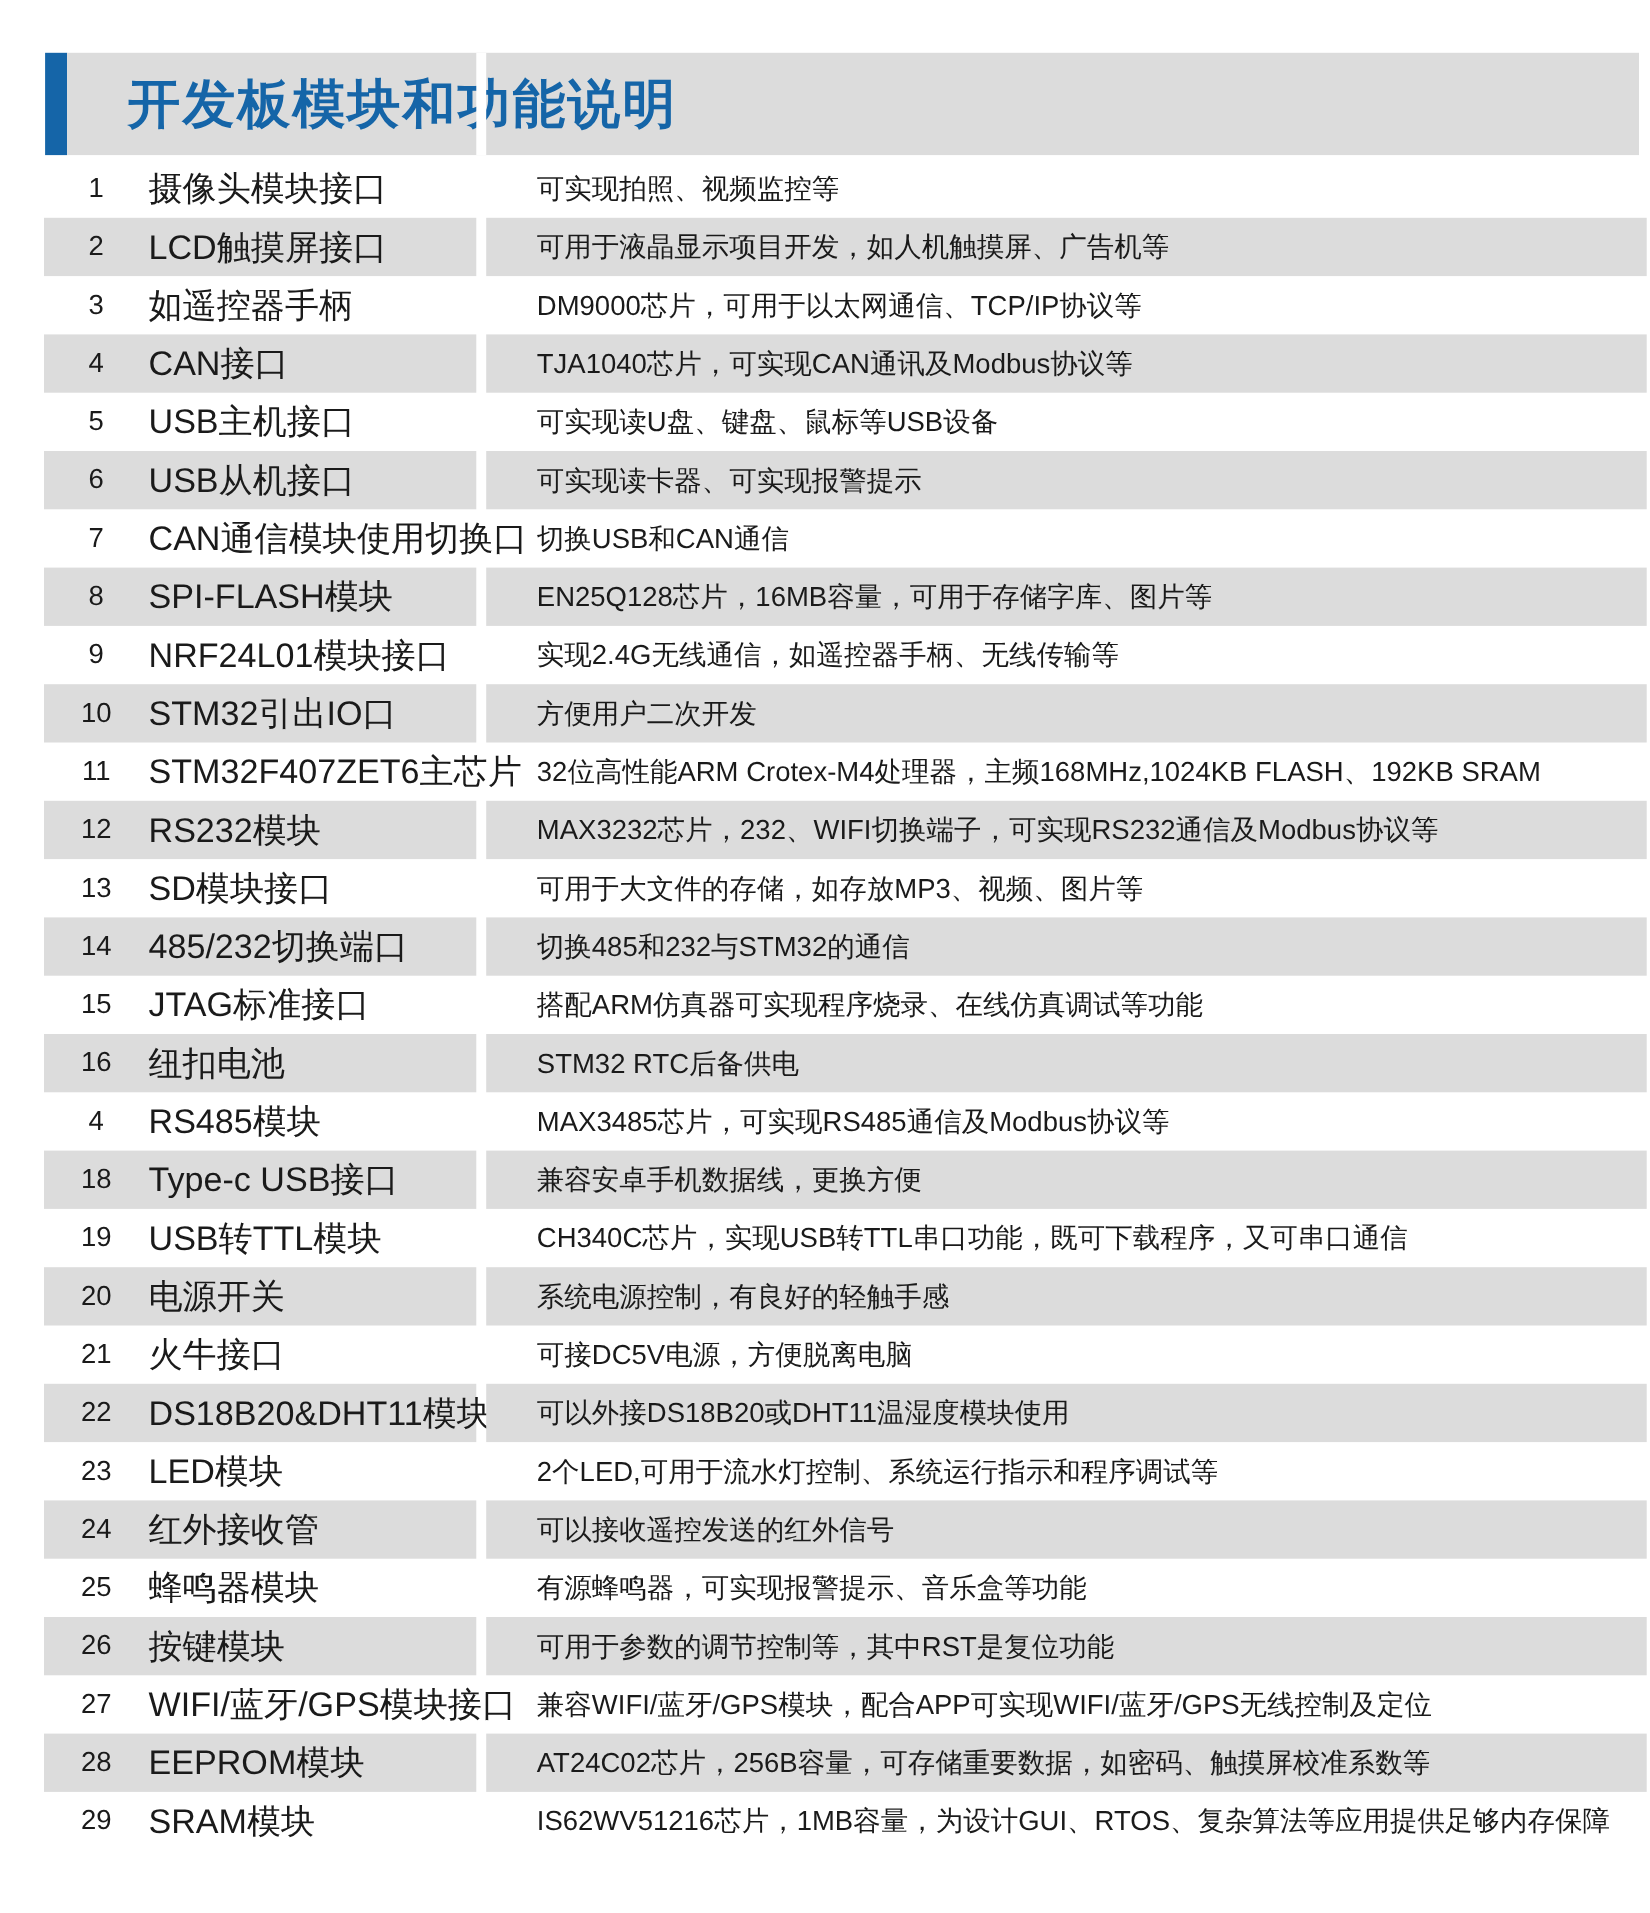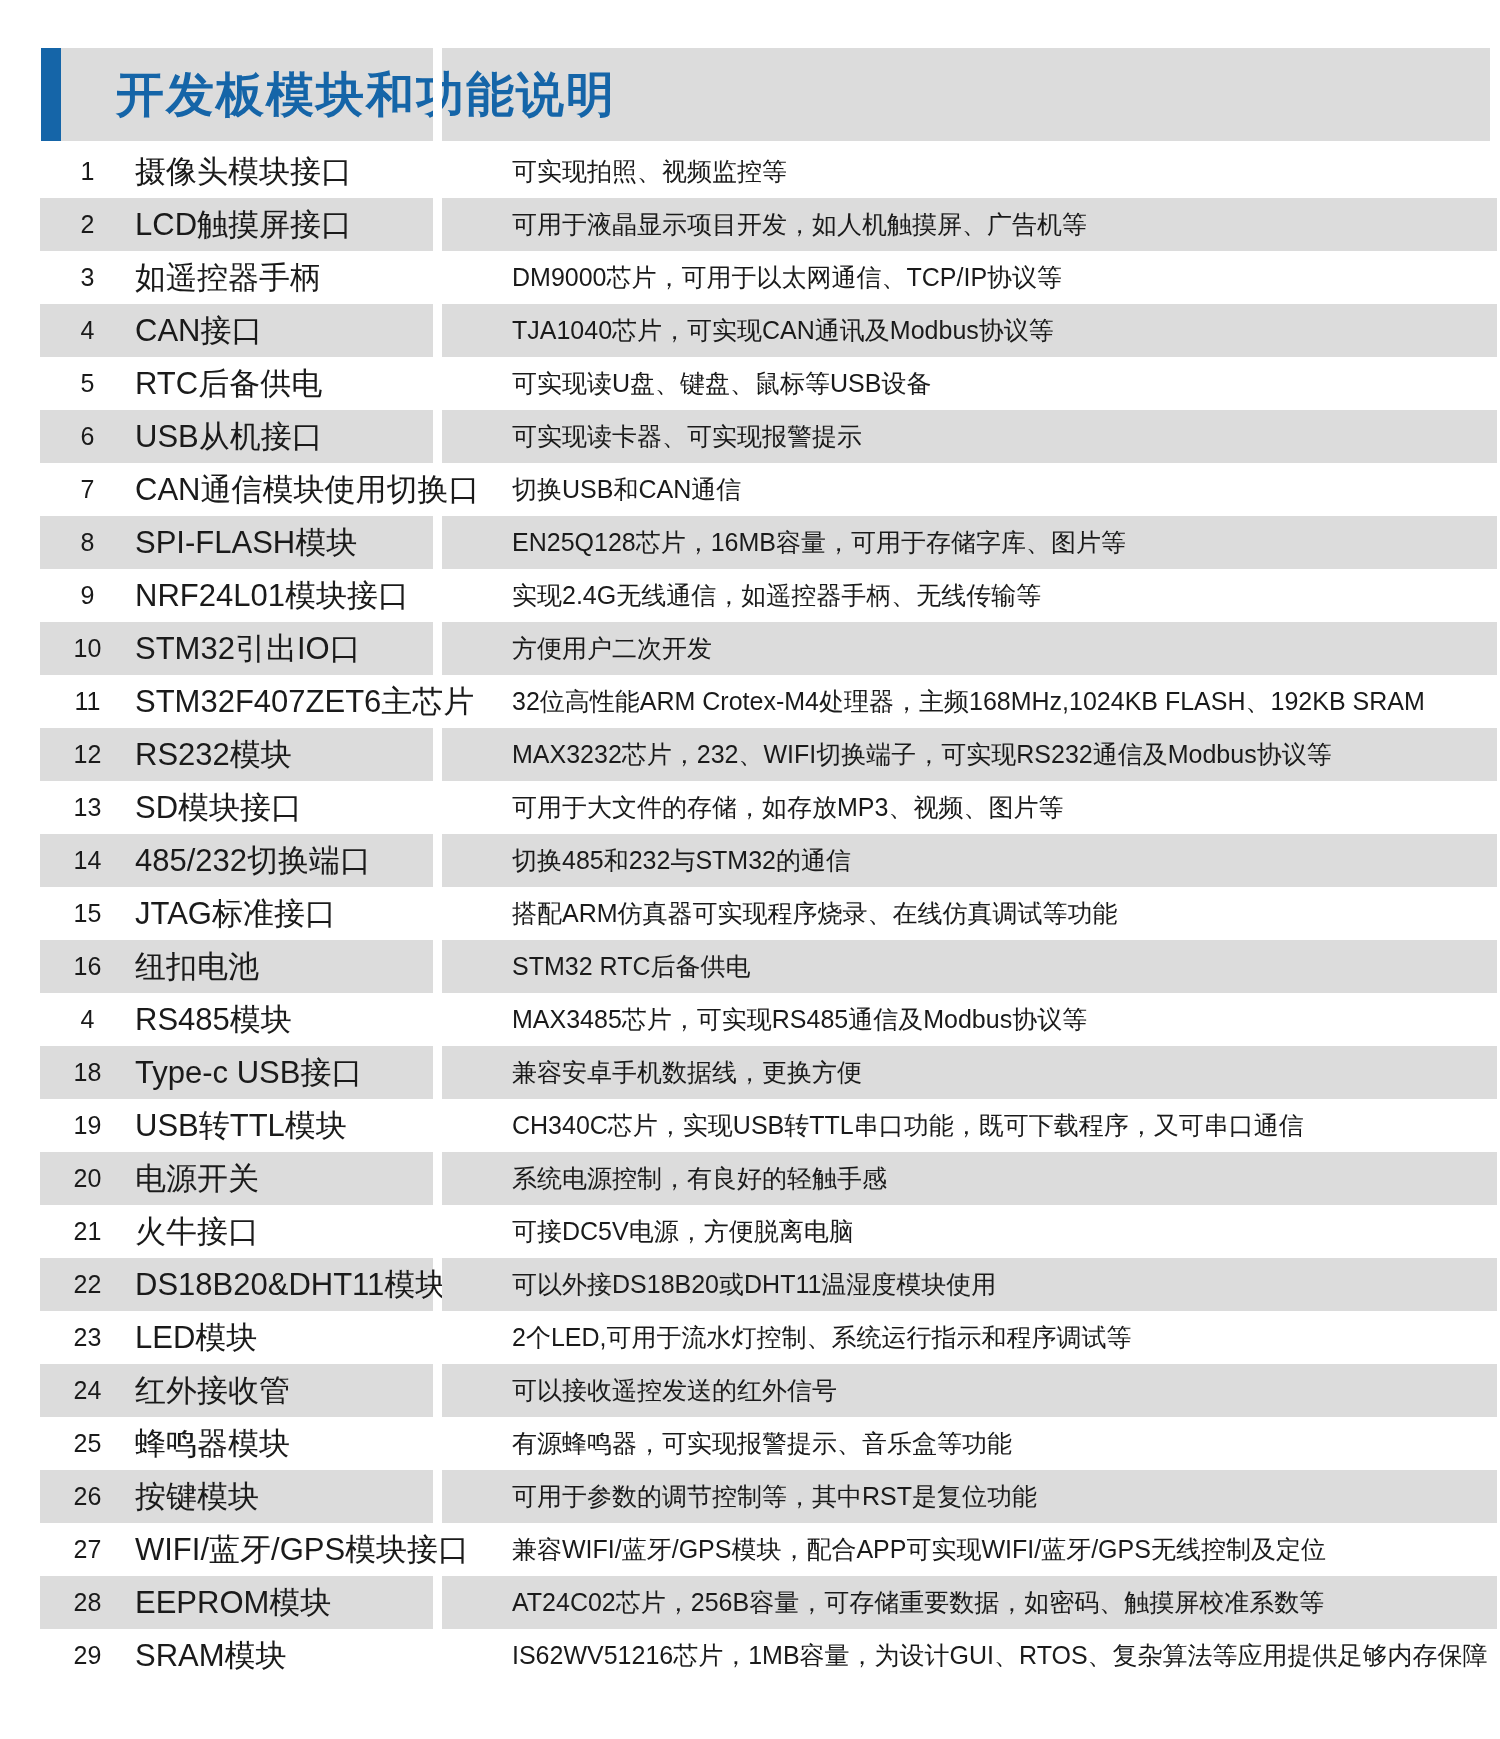--- a/index.html
+++ b/index.html
@@ -77,21 +77,20 @@
     text-align:center;
     font-size:25px;
   }
   .module{
     font-size:31px;
     white-space:nowrap;
   }
   .desc{
     font-size:25px;
     white-space:nowrap;
-    margin-left:24px;
   }
 </style>
 </head>
 <body>
 
 <div class="header">
   <div class="header-bar"></div>
   <div class="header-band">
     <div class="header-gap"></div>
     <div class="header-title">开发板模块和功能说明</div>
@@ -135,21 +134,21 @@
       <div class="module">CAN接口</div>
     </div>
     <div class="col-gap"></div>
     <div class="cell-right">
       <div class="desc">TJA1040芯片，可实现CAN通讯及Modbus协议等</div>
     </div>
   </div>
     <div class="row">
     <div class="cell-left">
       <div class="num">5</div>
-      <div class="module">RTC后备供电</div>
+      <div class="module">USB主机接口</div>
     </div>
     <div class="col-gap"></div>
     <div class="cell-right">
       <div class="desc">可实现读U盘、键盘、鼠标等USB设备</div>
     </div>
   </div>
     <div class="row striped">
     <div class="cell-left">
       <div class="num">6</div>
       <div class="module">USB从机接口</div>

